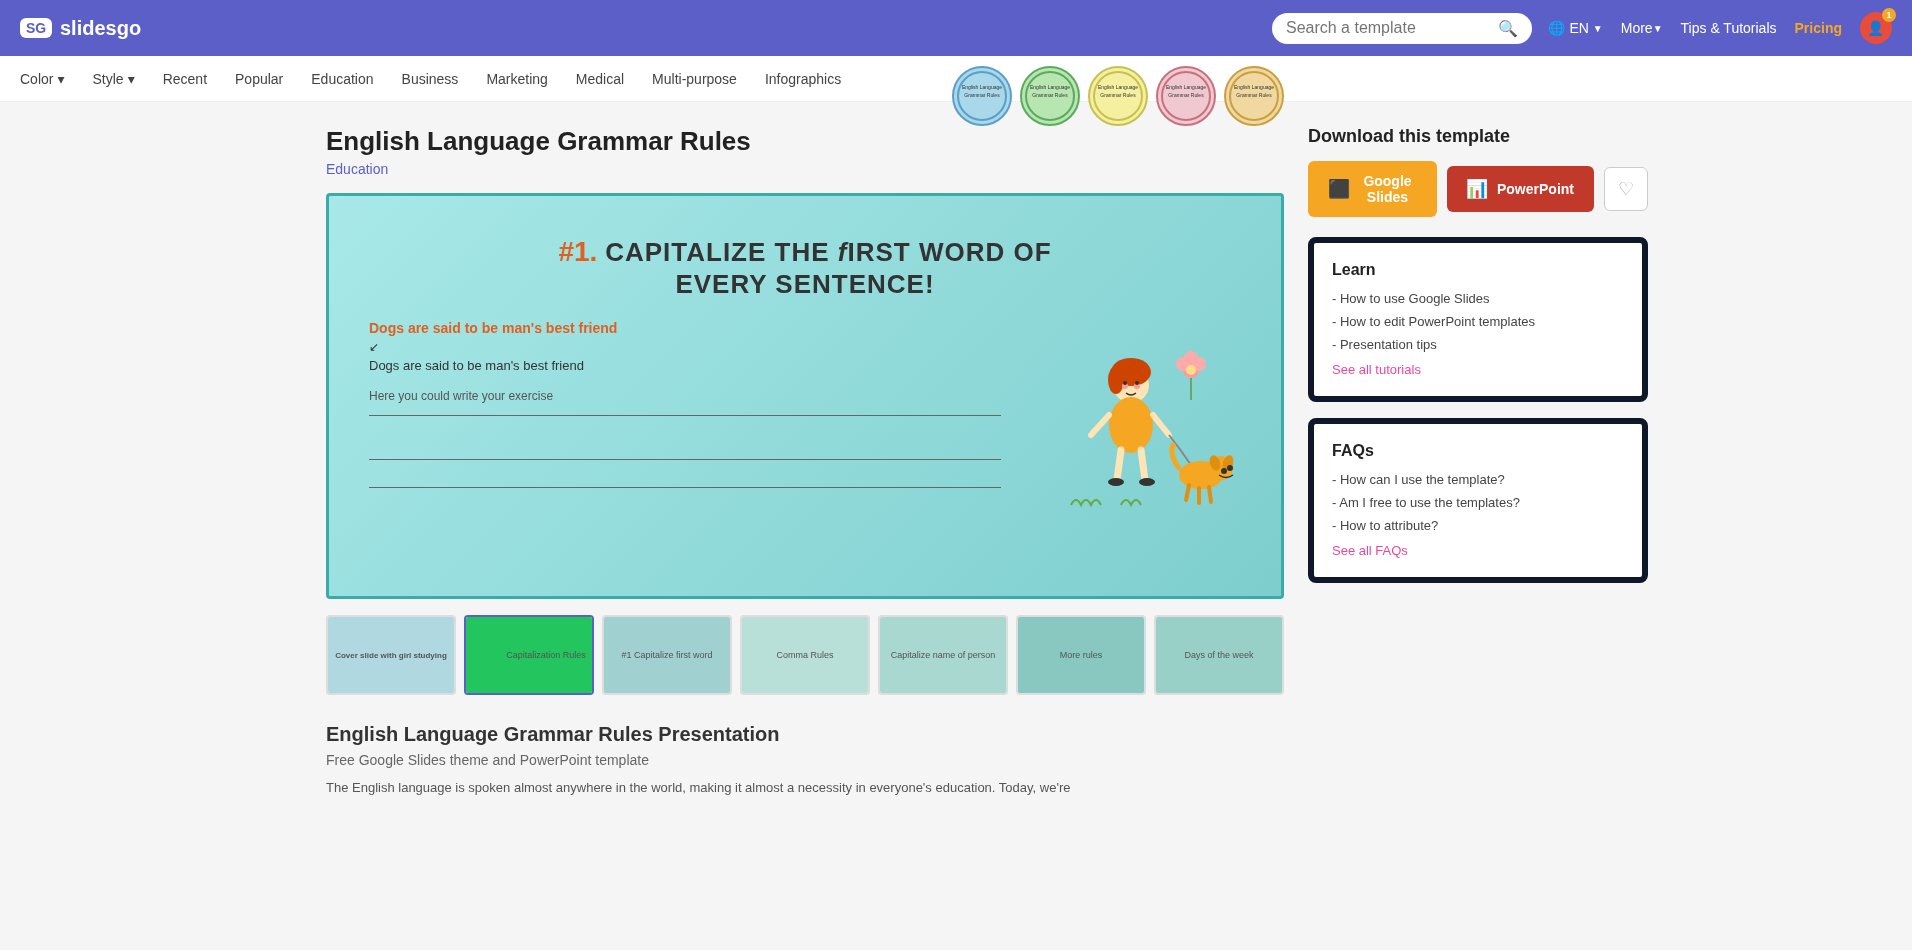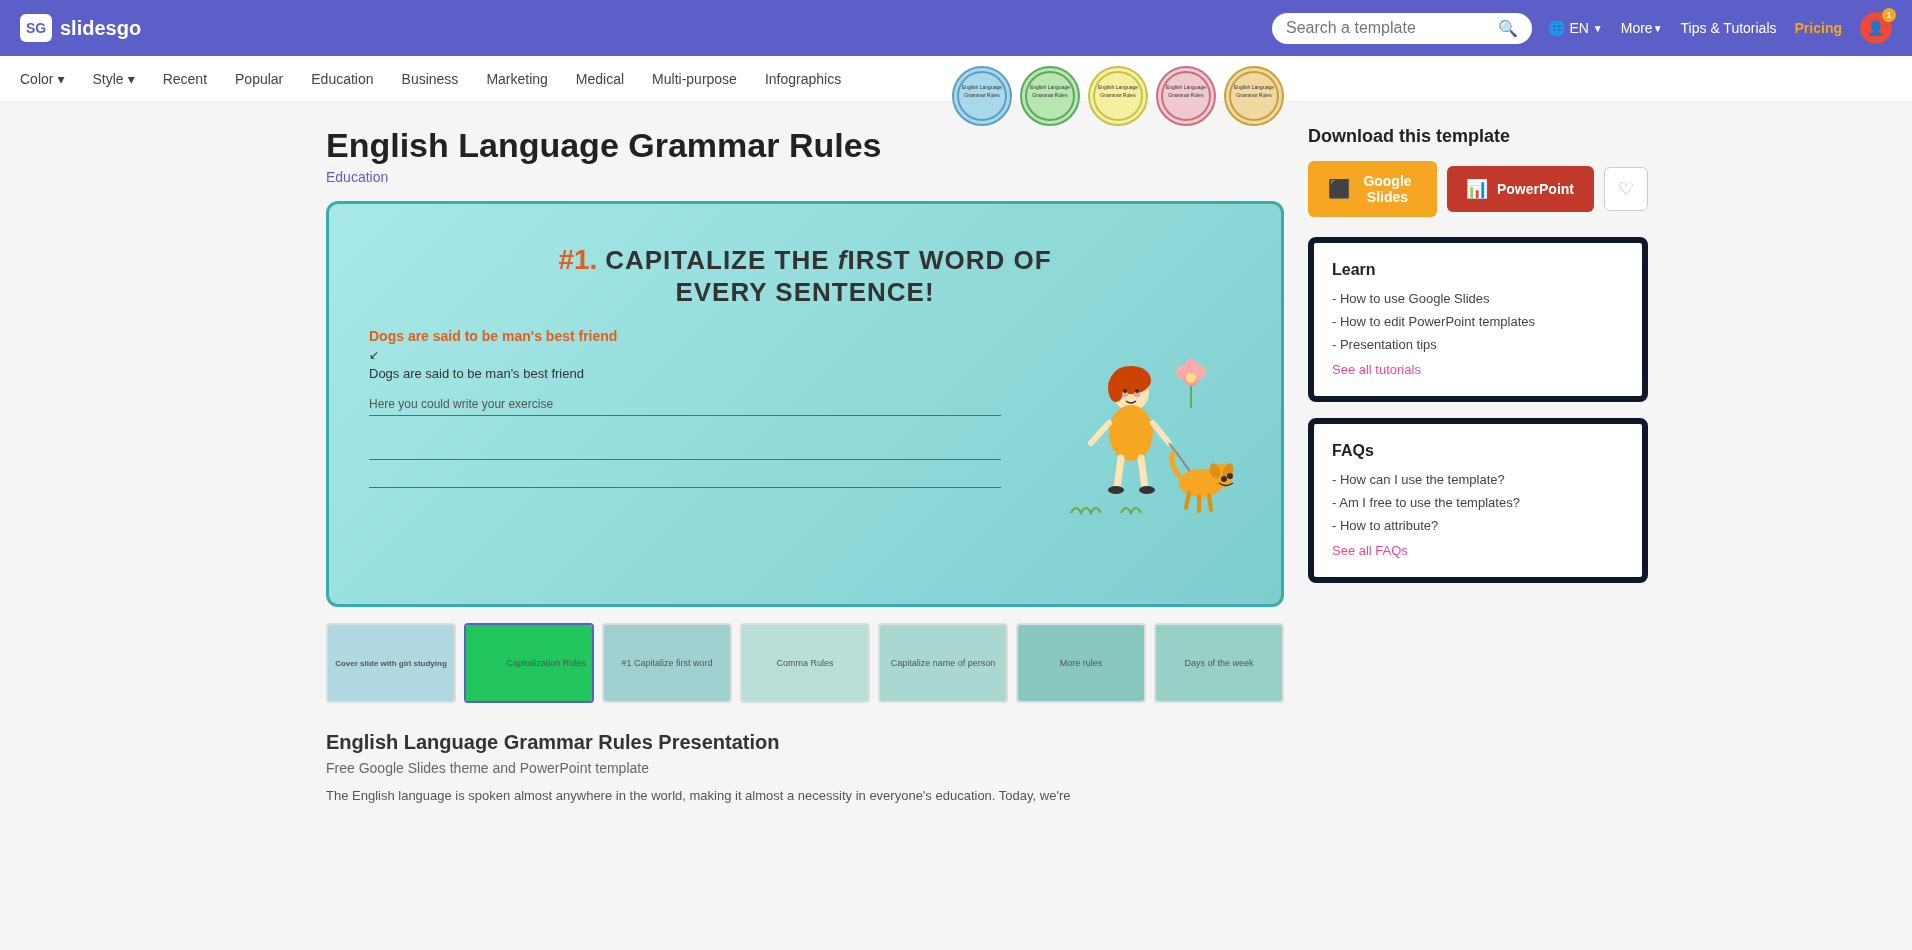--- a/index.html
+++ b/index.html
@@ -18,21 +18,21 @@
       display: flex;
       align-items: center;
       gap: 8px;
       color: white;
       font-weight: bold;
       font-size: 20px;
       text-decoration: none;
     }
     .logo-icon {
       width: 32px;
-      height: 28px;
+      height: 20px;
       background: white;
       border-radius: 6px;
       display: flex;
       align-items: center;
       justify-content: center;
       color: #5b5fc7;
       font-weight: bold;
       font-size: 14px;
     }
     .header-spacer { flex: 1; }
@@ -106,21 +106,21 @@
       margin: 0 auto;
       padding: 24px 20px;
       display: flex;
       gap: 24px;
     }
     .left-col { flex: 1; }
     .right-col { width: 340px; flex-shrink: 0; }
 
     
     .template-title {
-      font-size: 34px;
+      font-size: 26px;
       font-weight: bold;
       color: #222;
       margin-bottom: 4px;
     }
     .template-category {
       color: #5b5fc7;
       font-size: 14px;
       margin-bottom: 16px;
     }
 
@@ -137,21 +137,21 @@
       width: 60px; height: 60px; border-radius: 50%;
       border: 2px solid #ddd; cursor: pointer;
       display: flex; align-items: center; justify-content: center;
       font-size: 9px; text-align: center; color: #666;
       overflow: hidden;
     }
 
     
     .main-preview {
       width: 100%;
-      border-radius: 12px;
+      border-radius: 4px;
       overflow: hidden;
       margin-bottom: 12px;
       background: #f97316;
       min-height: 400px;
       position: relative;
       border: 3px solid #3aabab;
     }
     .preview-slide {
       background: linear-gradient(135deg, #a8e8e8 0%, #7ecece 100%);
       padding: 30px 40px;
@@ -180,21 +180,21 @@
       margin-bottom: 4px;
     }
     .slide-example-correct {
       color: #333;
       font-size: 13px;
       margin-bottom: 16px;
     }
     .slide-exercise-line {
       border-bottom: 1px solid #666;
       margin-bottom: 24px;
-      padding-bottom: 4px;
+      padding-bottom: 12px;
       font-size: 12px;
       color: #555;
     }
     .slide-exercise-empty {
       border-bottom: 1px solid #666;
       margin-bottom: 8px;
       height: 20px;
     }
     .slide-illustration {
       width: 220px;

